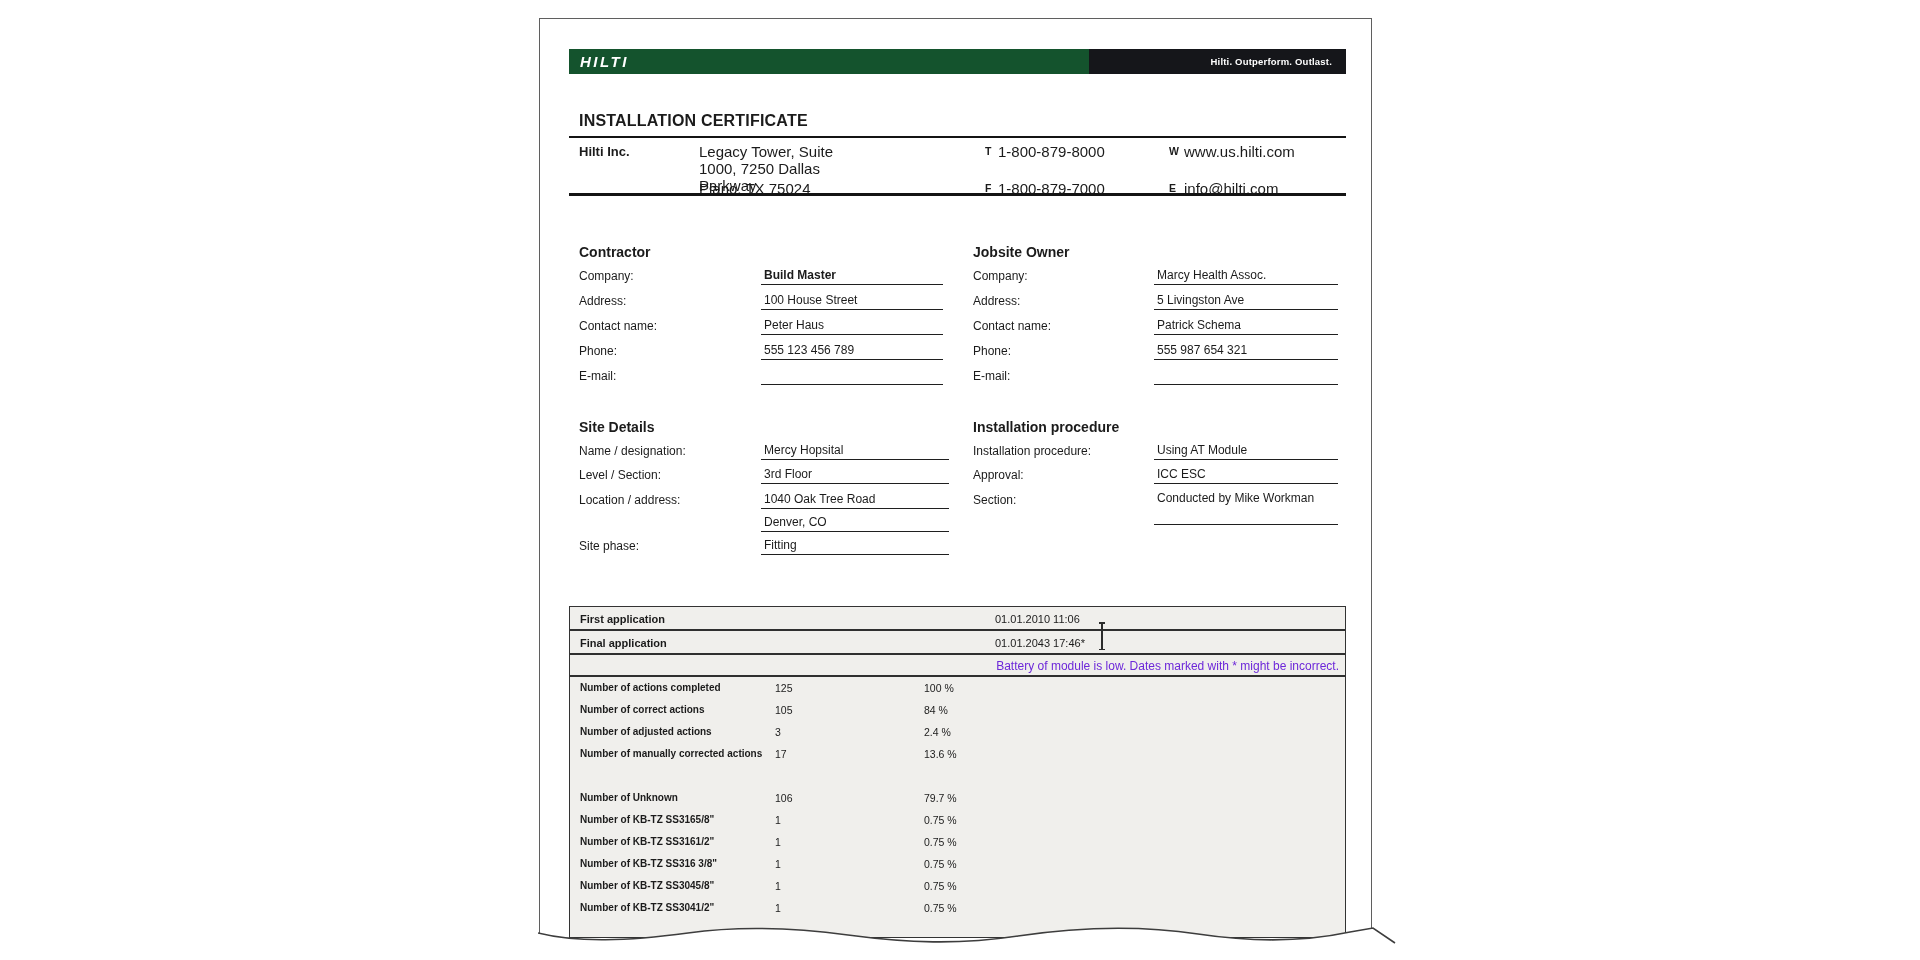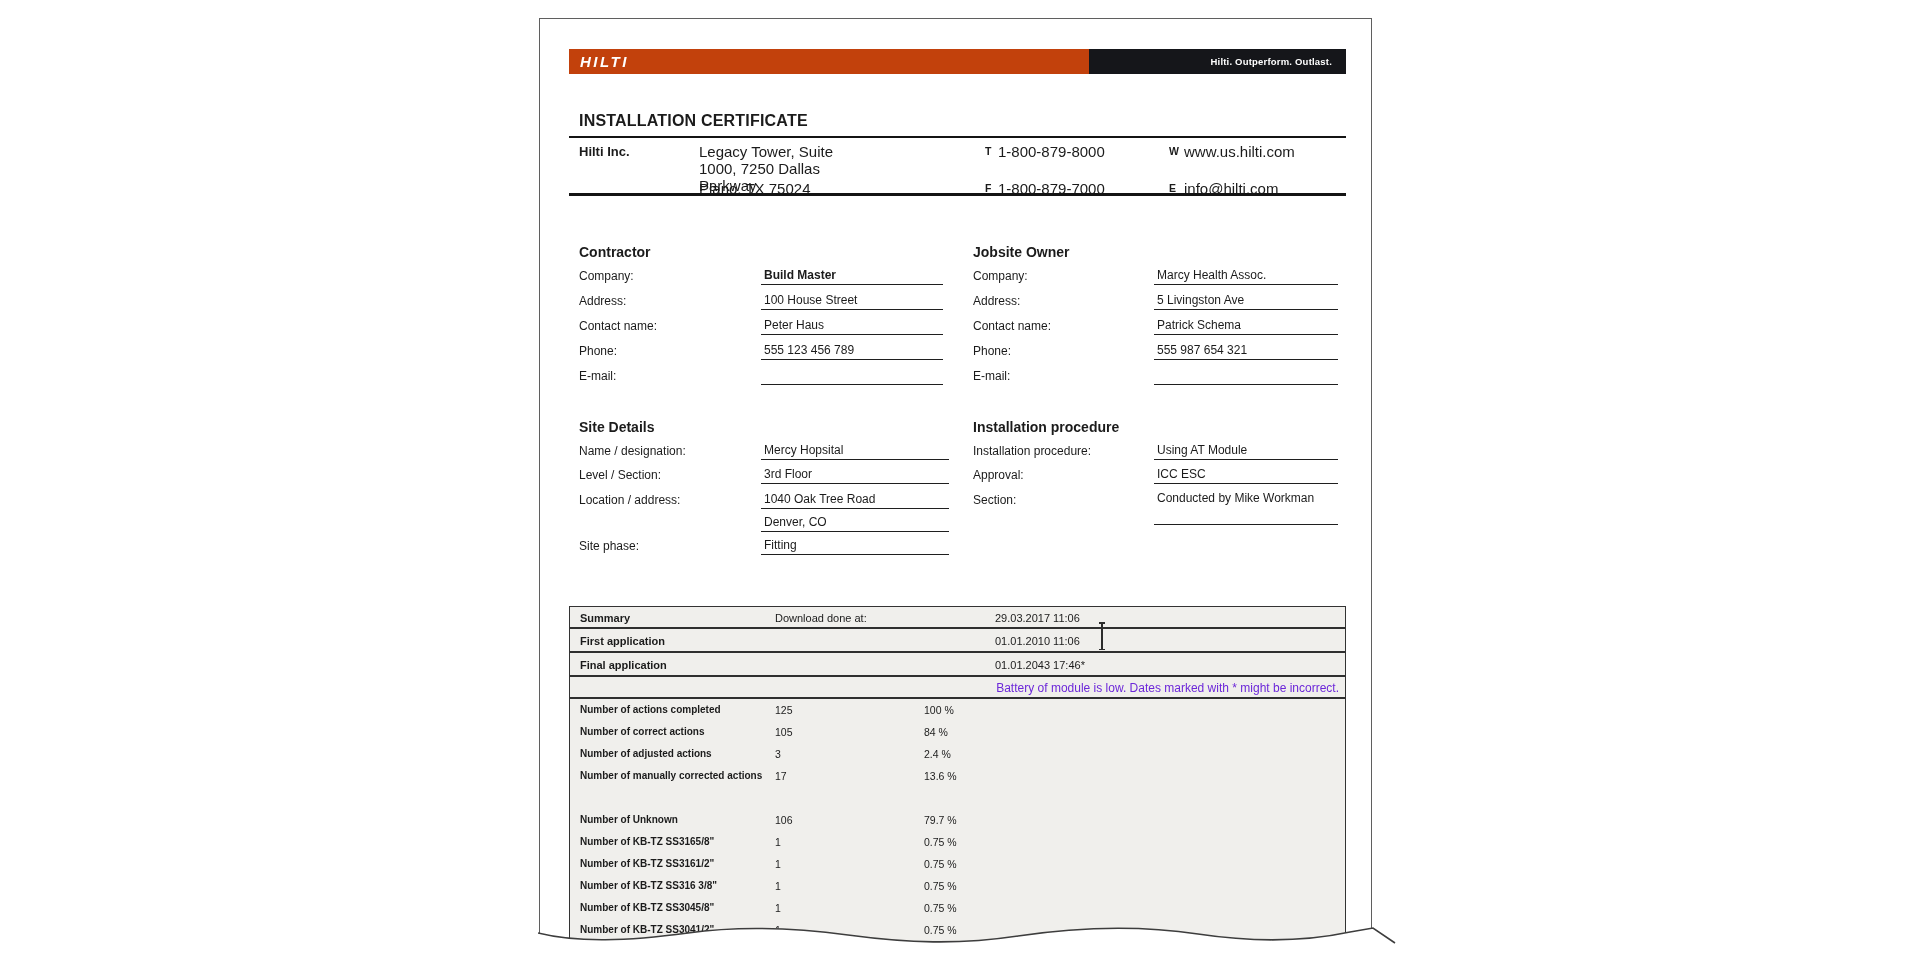--- a/index.html
+++ b/index.html
@@ -6,21 +6,21 @@
   html,body { width:1920px; height:960px; background:#ffffff; overflow:hidden;
               font-family:"Liberation Sans", sans-serif; color:#1b1b1b; }
   #stage { position:relative; width:1920px; height:960px; background:#fff; }
 
   .sheet { position:absolute; left:539px; top:18px; width:833px; height:935px;
            background:#fff; border:1px solid #5f5f5f; overflow:visible; }
 
   .abs { position:absolute; }
 
   
-  .brandbar { position:absolute; left:29px; top:30px; width:777px; height:25px; background:#c2410c; }
+  .brandbar { position:absolute; left:29px; top:30px; width:777px; height:25px; background:#14532d; }
   .brandblack { position:absolute; right:0; top:0; width:257px; height:25px; background:#15161a; }
   .logo { position:absolute; left:11px; top:0; line-height:25px; color:#fff; font-size:15px;
           font-weight:800; letter-spacing:2.5px; font-style:italic; }
   .tagline { position:absolute; right:14px; top:0; line-height:25px; color:#fff; font-size:9.5px;
              font-weight:bold; letter-spacing:0.2px; }
 
   .doc-title { font-size:16px; font-weight:bold; letter-spacing:0.2px; }
   .rule { border-top:2px solid #141414; }
   .rule-thick { border-top:3px solid #141414; }
 
@@ -124,25 +124,20 @@
 
     <div class="abs sec-h" style="left:433px;top:400px;">Installation procedure</div>
     <div class="abs flabel" style="left:433px;top:425px;">Installation procedure:</div>
     <div class="abs fvalue" style="left:614px;top:424px;width:184px;">Using AT Module</div>
     <div class="abs flabel" style="left:433px;top:449px;">Approval:</div>
     <div class="abs fvalue" style="left:614px;top:448px;width:184px;">ICC ESC</div>
     <div class="abs flabel" style="left:433px;top:474px;">Section:</div>
     <div class="abs fvalue wrap" style="left:614px;top:472px;width:184px;height:34px;line-height:15px;">Conducted by Mike Workman</div>
 
     <div class="stable">
-      <div class="trow vc22 hb">
-        <span class="c1">Summary</span>
-        <span class="c2">Download done at:</span>
-        <span class="c3">29.03.2017 11:06</span>
-      </div>
       <div class="trow vc24 hb">
         <span class="c1">First application</span>
         <span class="c3">01.01.2010 11:06</span>
       </div>
       <div class="trow vc24 hb">
         <span class="c1">Final application</span>
         <span class="c3">01.01.2043 17:46*</span>
       </div>
       <div class="trow vc22 hb">
         <span class="warn">Battery of module is low. Dates marked with * might be incorrect.</span>

